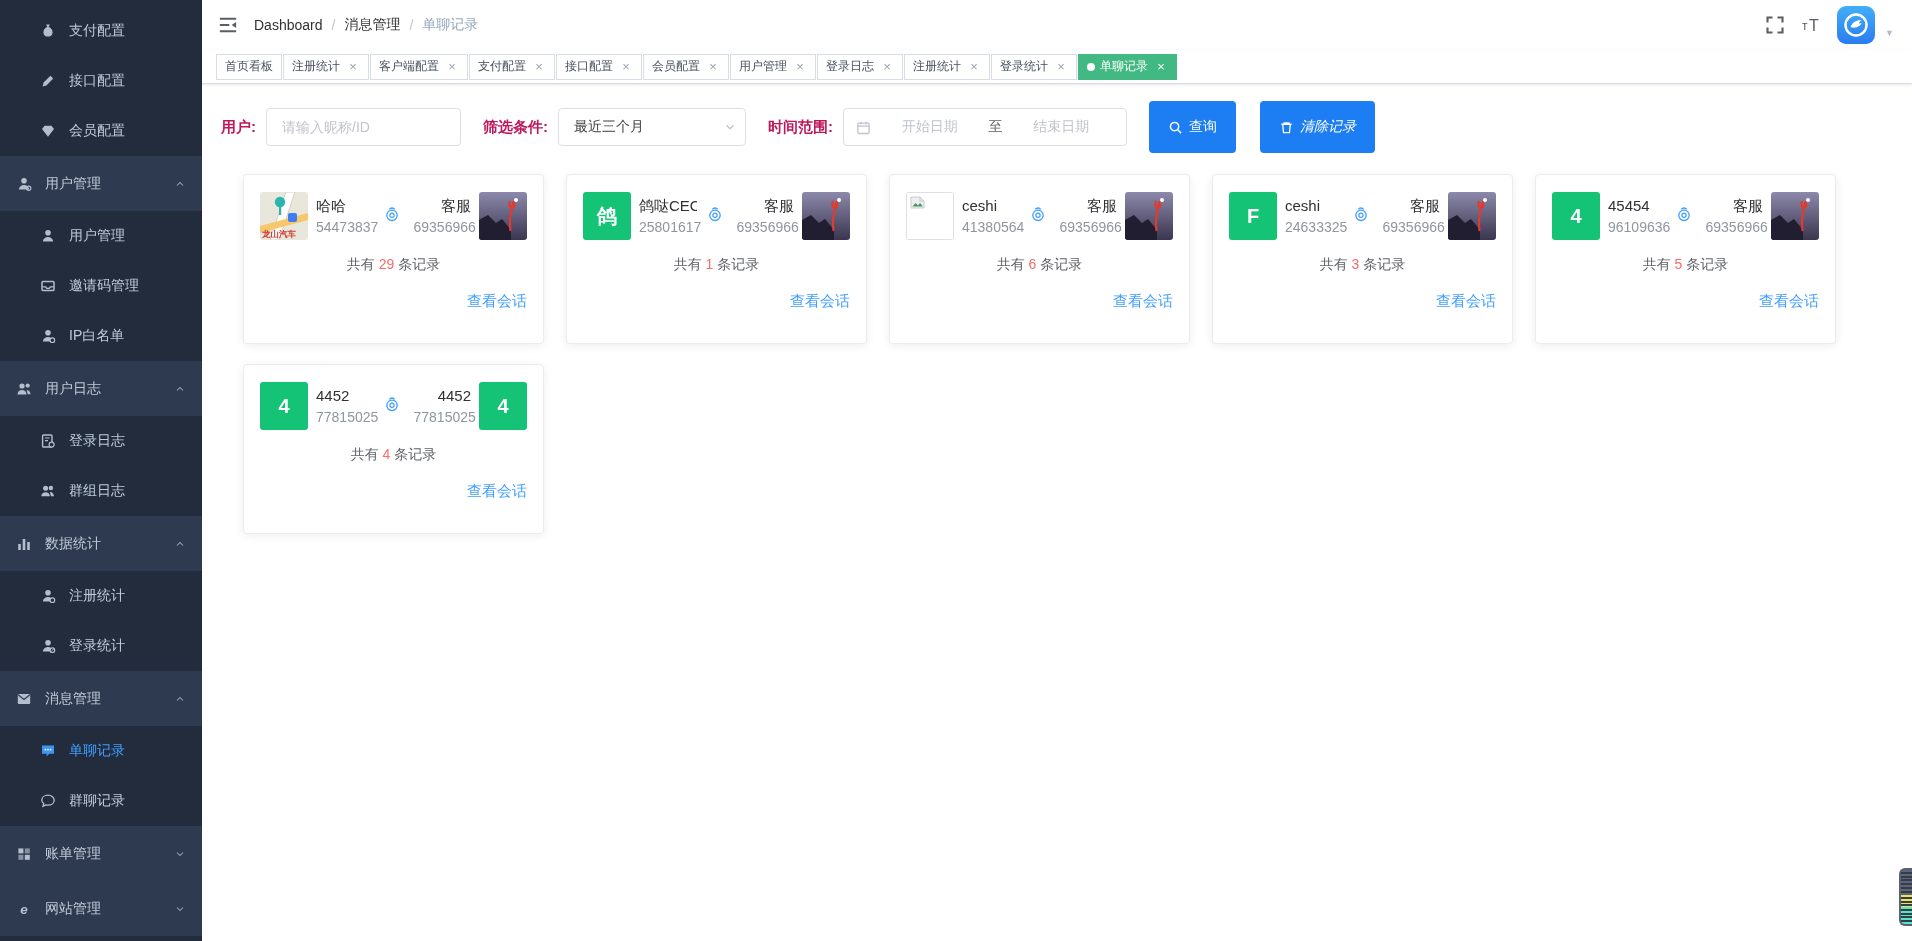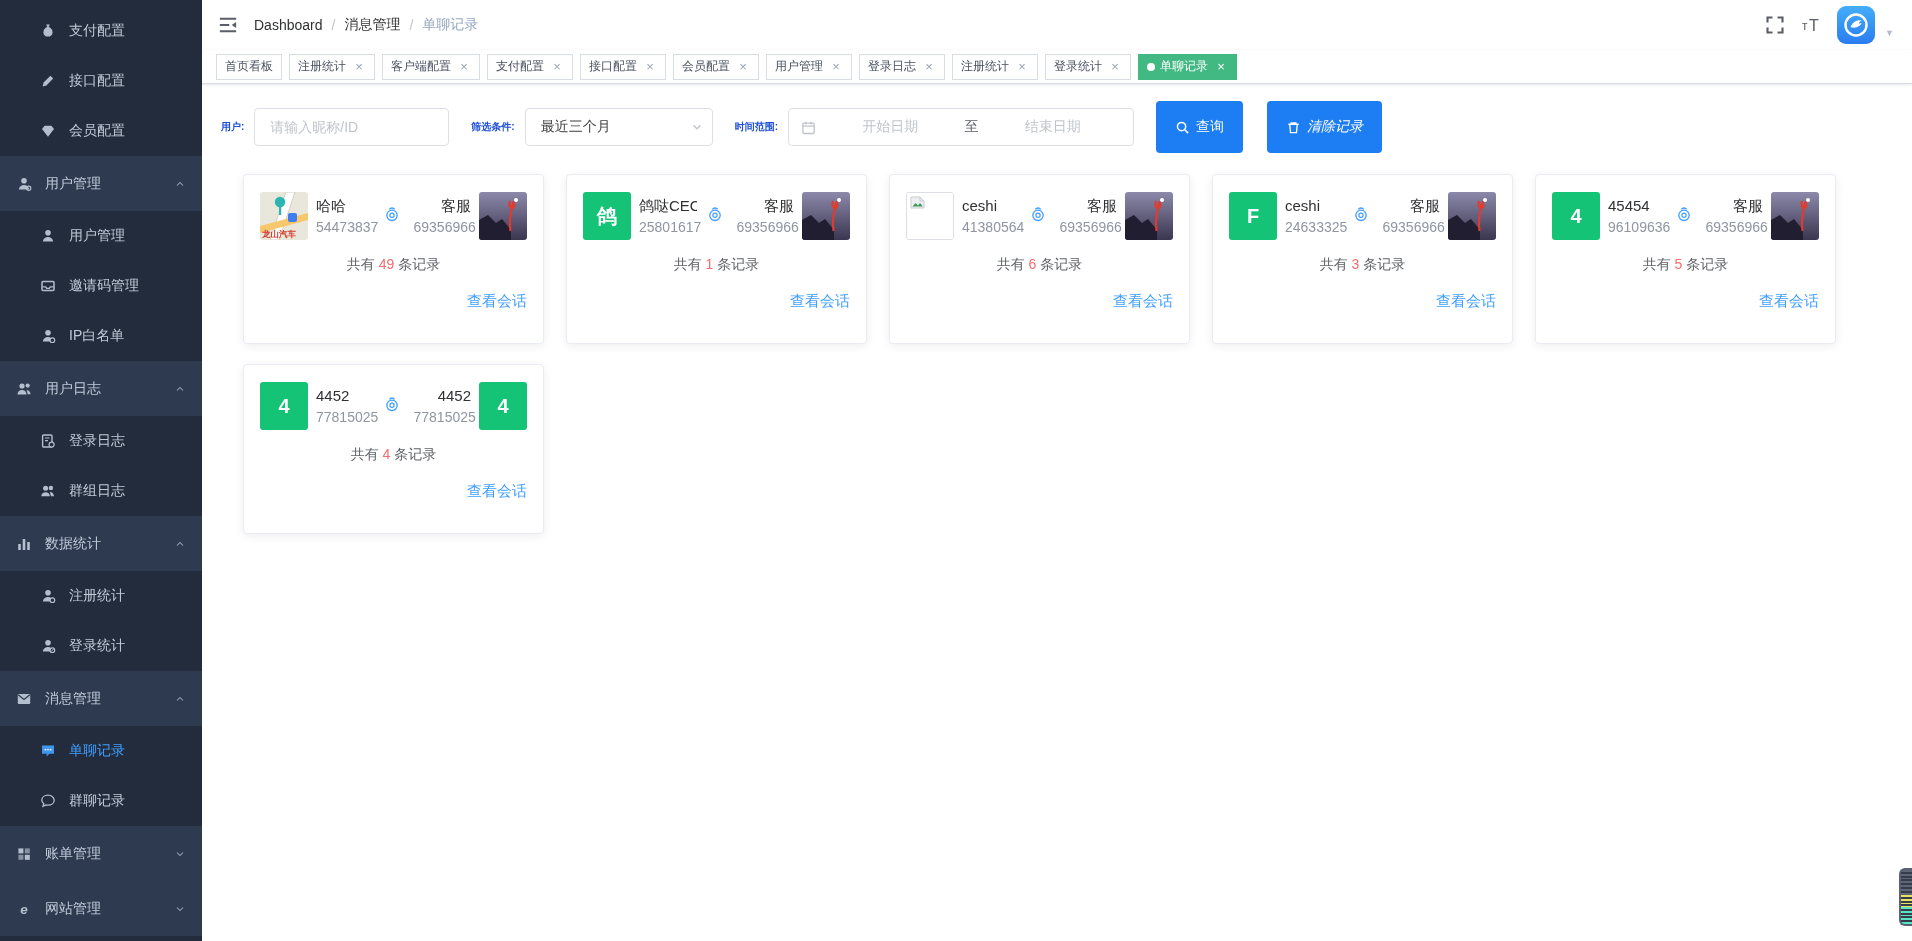--- a/index.html
+++ b/index.html
@@ -27,34 +27,34 @@
   .breadcrumb { margin-left:16px; font-size:14px; display:flex; align-items:center; gap:9px; }
   .bc-item { color:#303133; cursor:pointer; }
   .bc-item.last { color:#97a8be; cursor:default; }
   .bc-sep { color:#c0c4cc; }
   .top-right { margin-left:auto; display:flex; align-items:center; gap:16px; }
   .tr-ic { width:20px; height:20px; color:#5a5e66; cursor:pointer; display:inline-flex; }
   .app-avatar { width:38px; height:38px; border-radius:9px; cursor:pointer; }
   .tr-caret { font-size:9px; color:#b4bccc; cursor:pointer; margin-left:-6px; align-self:flex-end; padding-bottom:6px; }
   
   .tagsbar { height:34px; border-bottom:1px solid #d8dce5; box-shadow:0 1px 3px rgba(0,0,0,.10); display:flex; align-items:center; padding-left:14px; background:#fff; }
-  .tag { display:inline-flex; align-items:center; height:26px; padding:0 8px; border:1px solid #d8dce5; background:#fff; color:#495060; font-size:12px; margin-right:7px; cursor:pointer; white-space:nowrap; }
+  .tag { display:inline-flex; align-items:center; height:26px; padding:0 8px; border:1px solid #d8dce5; background:#fff; color:#495060; font-size:12px; margin-right:1px; cursor:pointer; white-space:nowrap; }
   .tag .dot { width:8px; height:8px; border-radius:50%; background:#fff; margin-right:5px; }
   .tag .tclose { margin-left:6px; font-size:13px; line-height:1; color:#9aa4b2; border-radius:50%; width:14px; height:14px; display:inline-flex; align-items:center; justify-content:center; }
   .tag.active { background:#42b983; border-color:#42b983; color:#fff; }
   .tag.active .tclose { color:#fff; }
   
   .filterbar { display:flex; align-items:center; margin:17px 0 0 19px; }
-  .f-label { font-size:10px; font-weight:bold; color:#1d4ed8; margin-right:10px; white-space:nowrap; }
+  .f-label { font-size:15px; font-weight:bold; color:#be185d; margin-right:10px; white-space:nowrap; }
   .f-input { width:195px; height:38px; border:1px solid #dcdfe6; border-radius:4px; padding:0 15px; font-size:14px; color:#606266; outline:none; font-family:inherit; }
   .f-input::placeholder { color:#c0c4cc; }
   .f-group { display:flex; align-items:center; margin-right:22px; }
   .f-select { width:188px; height:38px; border:1px solid #dcdfe6; border-radius:4px; padding:0 28px 0 15px; font-size:14px; color:#404040; display:flex; align-items:center; position:relative; cursor:pointer; background:#fff; }
   .f-select .chev { position:absolute; right:8px; top:11px; width:14px; height:14px; color:#c0c4cc; }
-  .f-range { width:346px; height:38px; border:1px solid #dcdfe6; border-radius:4px; display:flex; align-items:center; padding:0 12px; font-size:14px; background:#fff; cursor:pointer; }
+  .f-range { width:284px; height:38px; border:1px solid #dcdfe6; border-radius:4px; display:flex; align-items:center; padding:0 12px; font-size:14px; background:#fff; cursor:pointer; }
   .f-range .cal { width:15px; height:15px; color:#c0c4cc; margin-right:6px; display:inline-flex; }
   .f-range .ph { color:#c0c4cc; flex:1; text-align:center; }
   .f-range .to { color:#606266; padding:0 6px; }
   .btn { height:52px; border:none; border-radius:4px; background:#1d7df2; color:#fff; font-size:14px; display:inline-flex; align-items:center; gap:6px; padding:0 19px; cursor:pointer; font-family:inherit; }
   .btn + .btn { margin-left:24px;font-style:italic; }
   .btn svg { width:15px; height:15px; }
   
   .cards { margin:21px 0 0 41px; display:grid; grid-template-columns:repeat(5,301px); gap:20px 22px; }
   .card { background:#fff; border:1px solid #e9ecf2; border-radius:4px; box-shadow:0 2px 10px rgba(0,0,0,.07); padding:17px 16px 15px; height:170px; }
   .card-top { display:flex; align-items:center; }
@@ -461,21 +461,21 @@
                   <stop offset="1" stop-color="#3a364f"></stop>
                 </linearGradient>
               </defs>
               <rect width="48" height="48" fill="url(#ng)"></rect>
               <circle cx="37" cy="8" r="2" fill="#fff"></circle>
               <path d="M0 48V28l9-5 8 8 6-4 9 11v10z" fill="#211e32"></path>
               <path d="M31 9c-3 8 6 10 4 2-1-4-2.5 7-3.5 13s-1 9 0 15" fill="none" stroke="#e23b2e" stroke-width="2.2"></path>
             </svg>
           </div>
         </div>
-        <div class="count">共有 <span class="red">49</span> 条记录</div>
+        <div class="count">共有 <span class="red">29</span> 条记录</div>
         <div class="view">查看会话</div>
       </div>
       <div class="card">
         <div class="card-top">
           <div class="avatar green">鸽</div>
           <div class="uinfo l">
             <div class="uname">鸽哒CEO</div>
             <div class="uid">25801617</div>
           </div>
           <span class="linkic">

